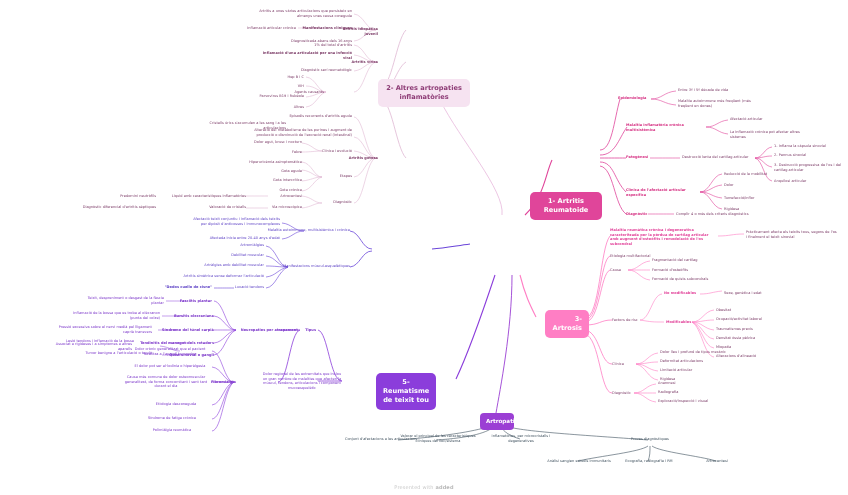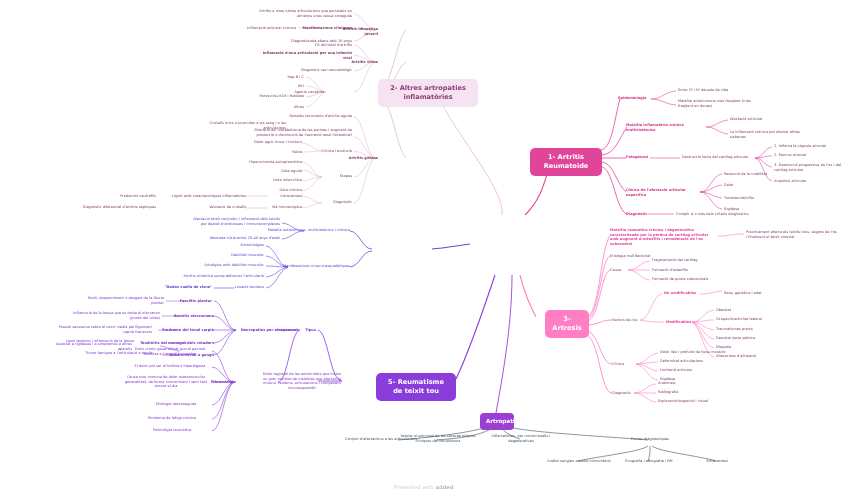--- a/index.html
+++ b/index.html
@@ -12,21 +12,21 @@
   .node{position:absolute;box-sizing:border-box;}
   
   .central{
     background:#f7e6f7;border:1px solid #e9c6e9;border-radius:6px;
     color:#b3007a;font-weight:bold;font-size:9.5px;line-height:13px;
     text-align:center;padding:10px 8px;width:78px;
   }
   
   .l1{border-radius:5px;font-size:6.6px;font-weight:bold;padding:5px 7px;text-align:center;line-height:9px;}
   .l1.pink-soft{background:#f6e3f1;color:#8e3d77;}
-  .l1.magenta{background:#e0459a;color:#ffffff;}
+  .l1.magenta{background:#e0459a;color:#ffffff;margin-top:44px;}
   .l1.hotpink{background:#ff7ec4;color:#ffffff;}
   .l1.violet{background:#6a45d9;color:#ffffff;}
   .l1.violet2{background:#8b3ddb;color:#ffffff;}
   .l1.purplebox{background:#9b3fd4;color:#ffffff;border-radius:4px;font-size:5.6px;padding:4px 6px;}
   
   .t{position:absolute;font-size:3.5px;line-height:4.6px;letter-spacing:.01em;}
   .t.b{font-weight:bold;}
   .t.r{text-align:right;}
   .t.c{text-align:center;}
   .c-pinkd{color:#7b3a66;}
@@ -175,24 +175,24 @@
       <path d="M494,426 C490,432 470,438 436,440" stroke="#3d4f5c" stroke-width="0.6"></path>
       <path d="M500,426 C504,432 510,436 520,439" stroke="#3d4f5c" stroke-width="0.6"></path>
       <path d="M506,426 C520,432 600,436 648,440" stroke="#3d4f5c" stroke-width="0.6"></path>
       <path d="M648,446 C640,452 600,456 578,461" stroke="#3d4f5c" stroke-width="0.6"></path>
       <path d="M650,446 C650,452 650,456 648,461" stroke="#3d4f5c" stroke-width="0.6"></path>
       <path d="M652,446 C660,452 700,456 716,461" stroke="#3d4f5c" stroke-width="0.6"></path>
     </g>
   </svg>
 
 
-  <div class="node l1 pink-soft" style="left:378px;top:79px;width:100px;">2- Altres artropaties inflamatòries</div>
+  <div class="node l1 pink-soft" style="left:378px;top:79px;width:92px;">2- Altres artropaties inflamatòries</div>
   <div class="node l1 magenta" style="left:530px;top:148px;width:72px;">1- Artritis Reumatoide</div>
-  <div class="node l1 hotpink" style="left:545px;top:310px;width:44px;">3- Artrosis</div>
-  <div class="node l1 violet2" style="left:376px;top:373px;width:80px;">5- Reumatisme de teixit tou</div>
+  <div class="node l1 hotpink" style="left:545px;top:310px;width:44px;text-align:right;">3- Artrosis</div>
+  <div class="node l1 violet2" style="left:376px;top:373px;width:60px;">5- Reumatisme de teixit tou</div>
   <div class="node l1 purplebox" style="left:480px;top:413px;width:34px;">Artropaties</div>
 
   <div class="t b c-pink b" style="left:618px;top:96px;width:34px;">Epidemiologia</div>
   <div class="t c-pinkd" style="left:678px;top:88px;width:80px;">Entre 3ª i 5ª dècada de vida</div>
   <div class="t c-pinkd" style="left:678px;top:99px;width:86px;">Malaltia autoimmune més freqüent (més freqüent en dones)</div>
 
   <div class="t b c-pink b" style="left:626px;top:123px;width:80px;">Malaltia inflamatòria crònica multisistèmica</div>
   <div class="t c-pinkd" style="left:730px;top:117px;width:64px;">Afectació articular</div>
   <div class="t c-pinkd" style="left:730px;top:130px;width:80px;">La inflamació crònica pot afectar altres sistemes</div>
 

